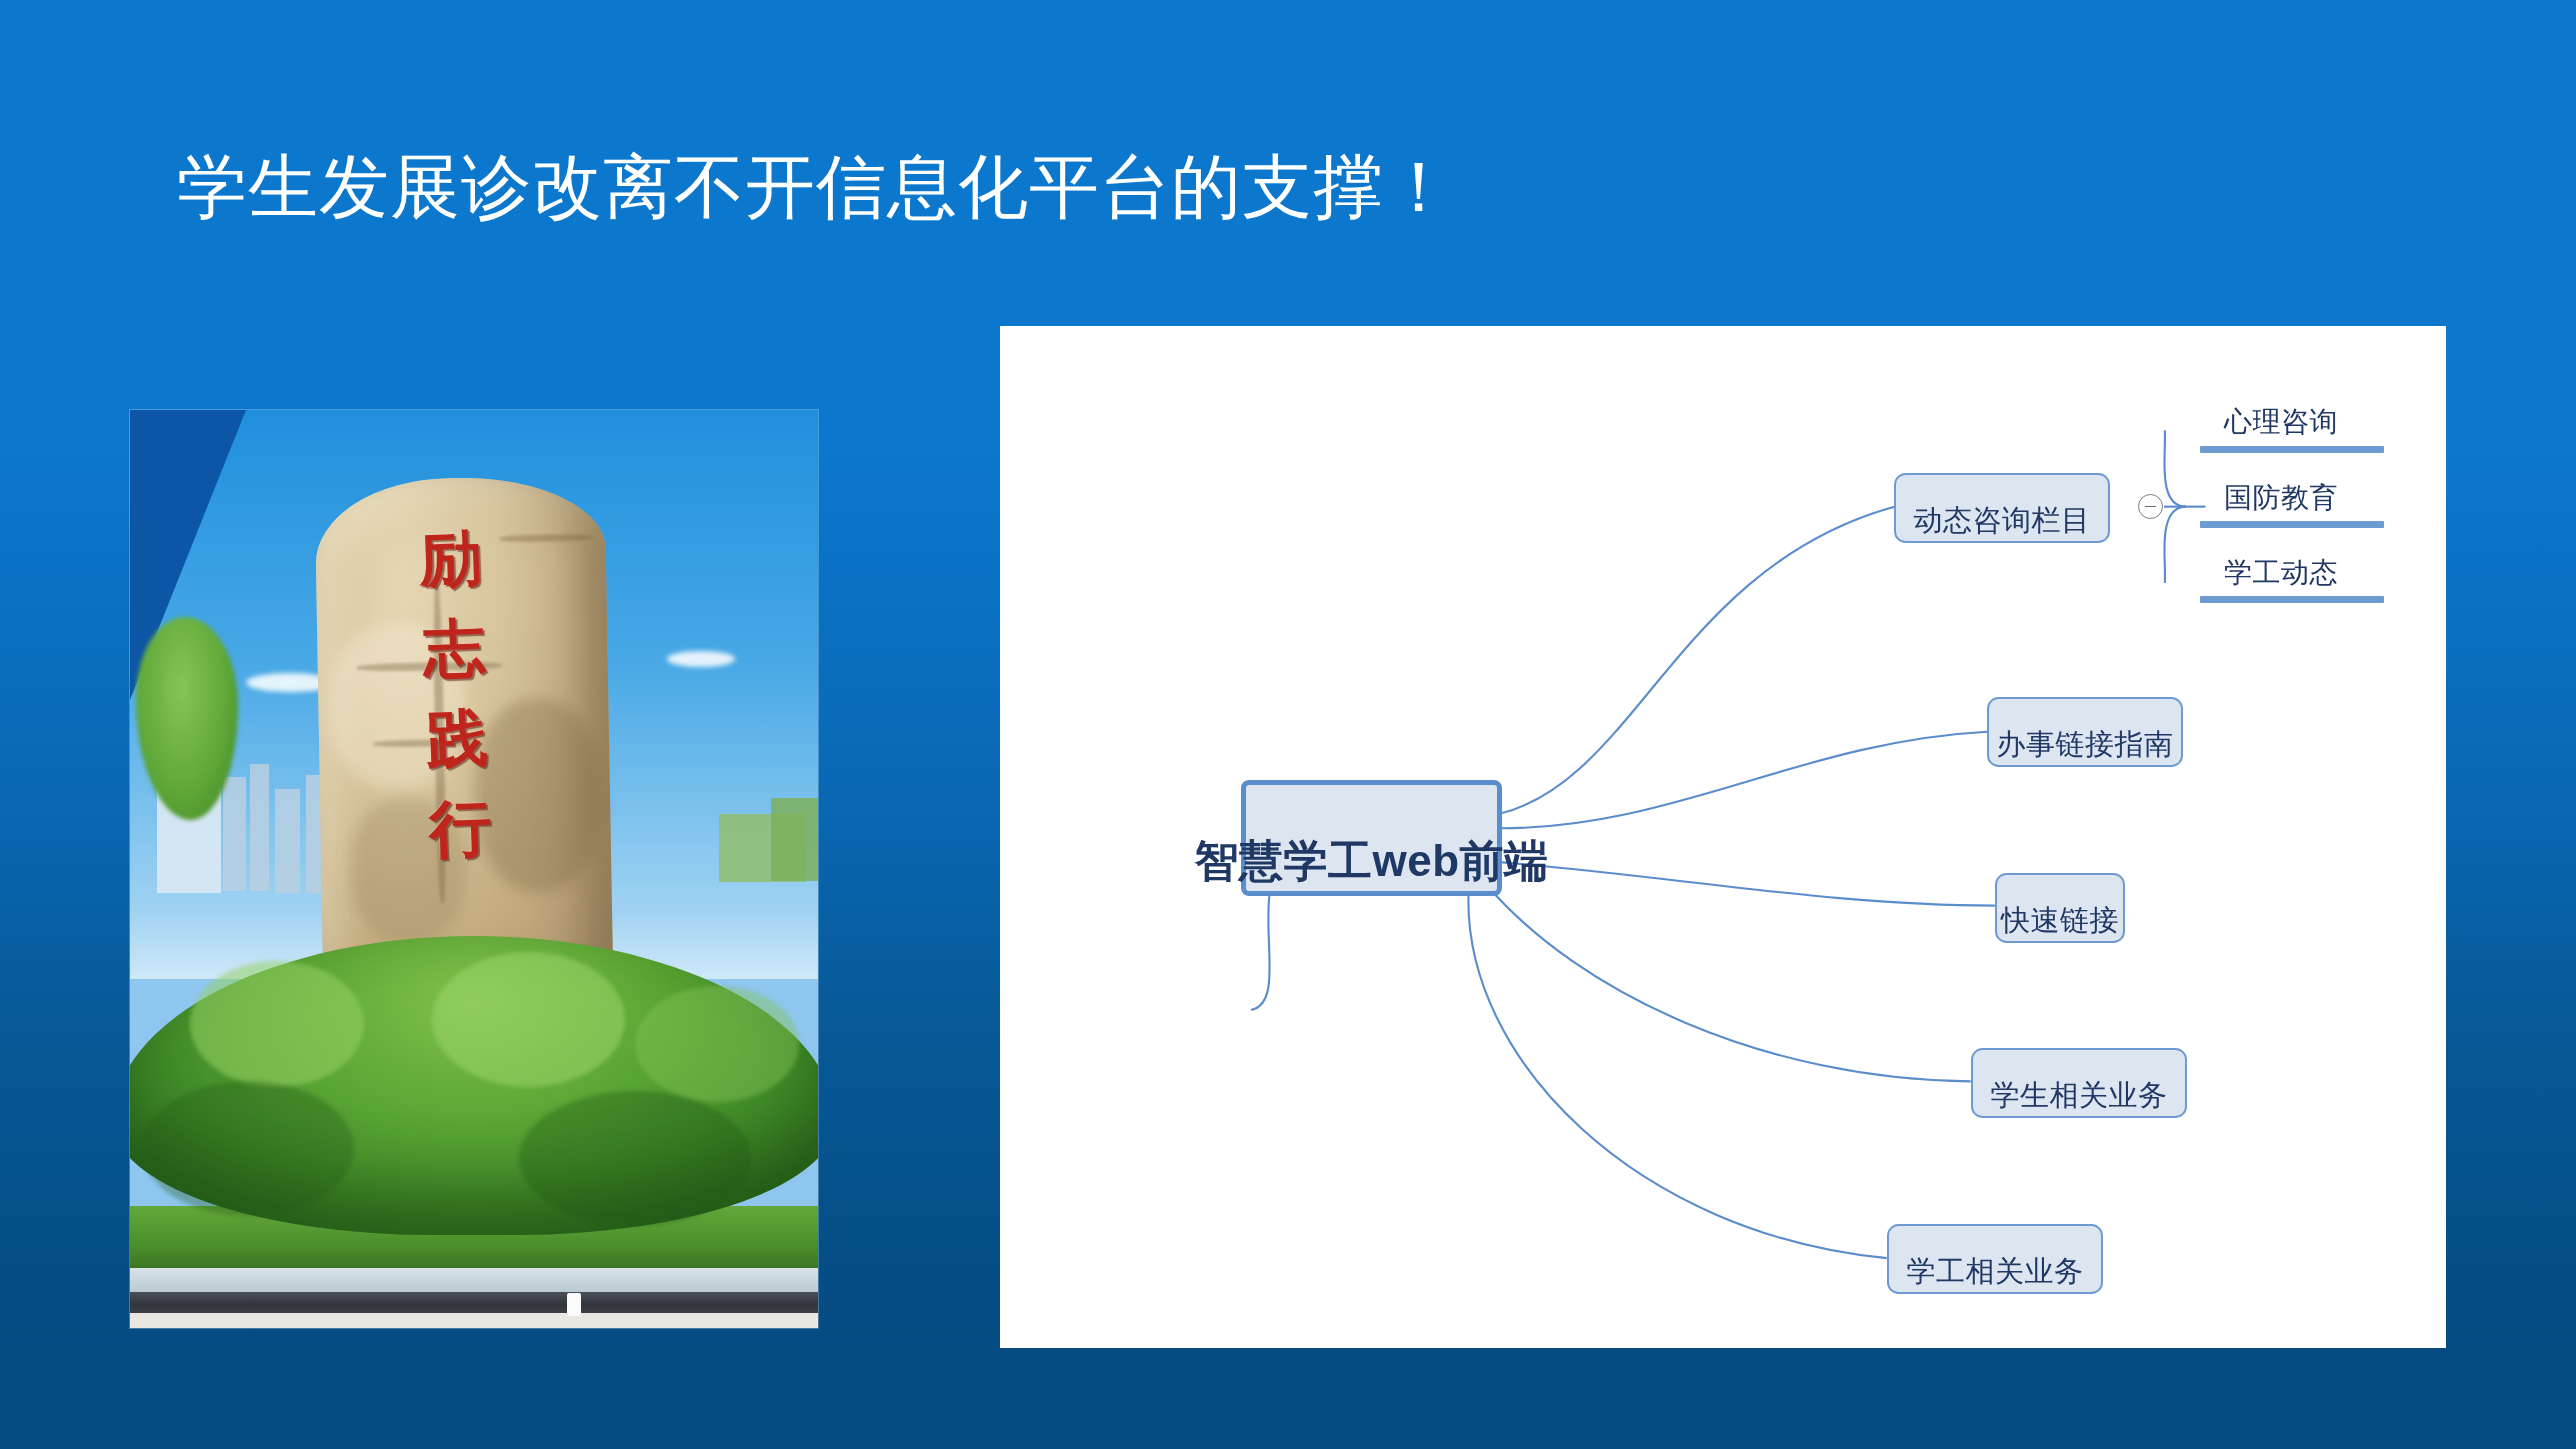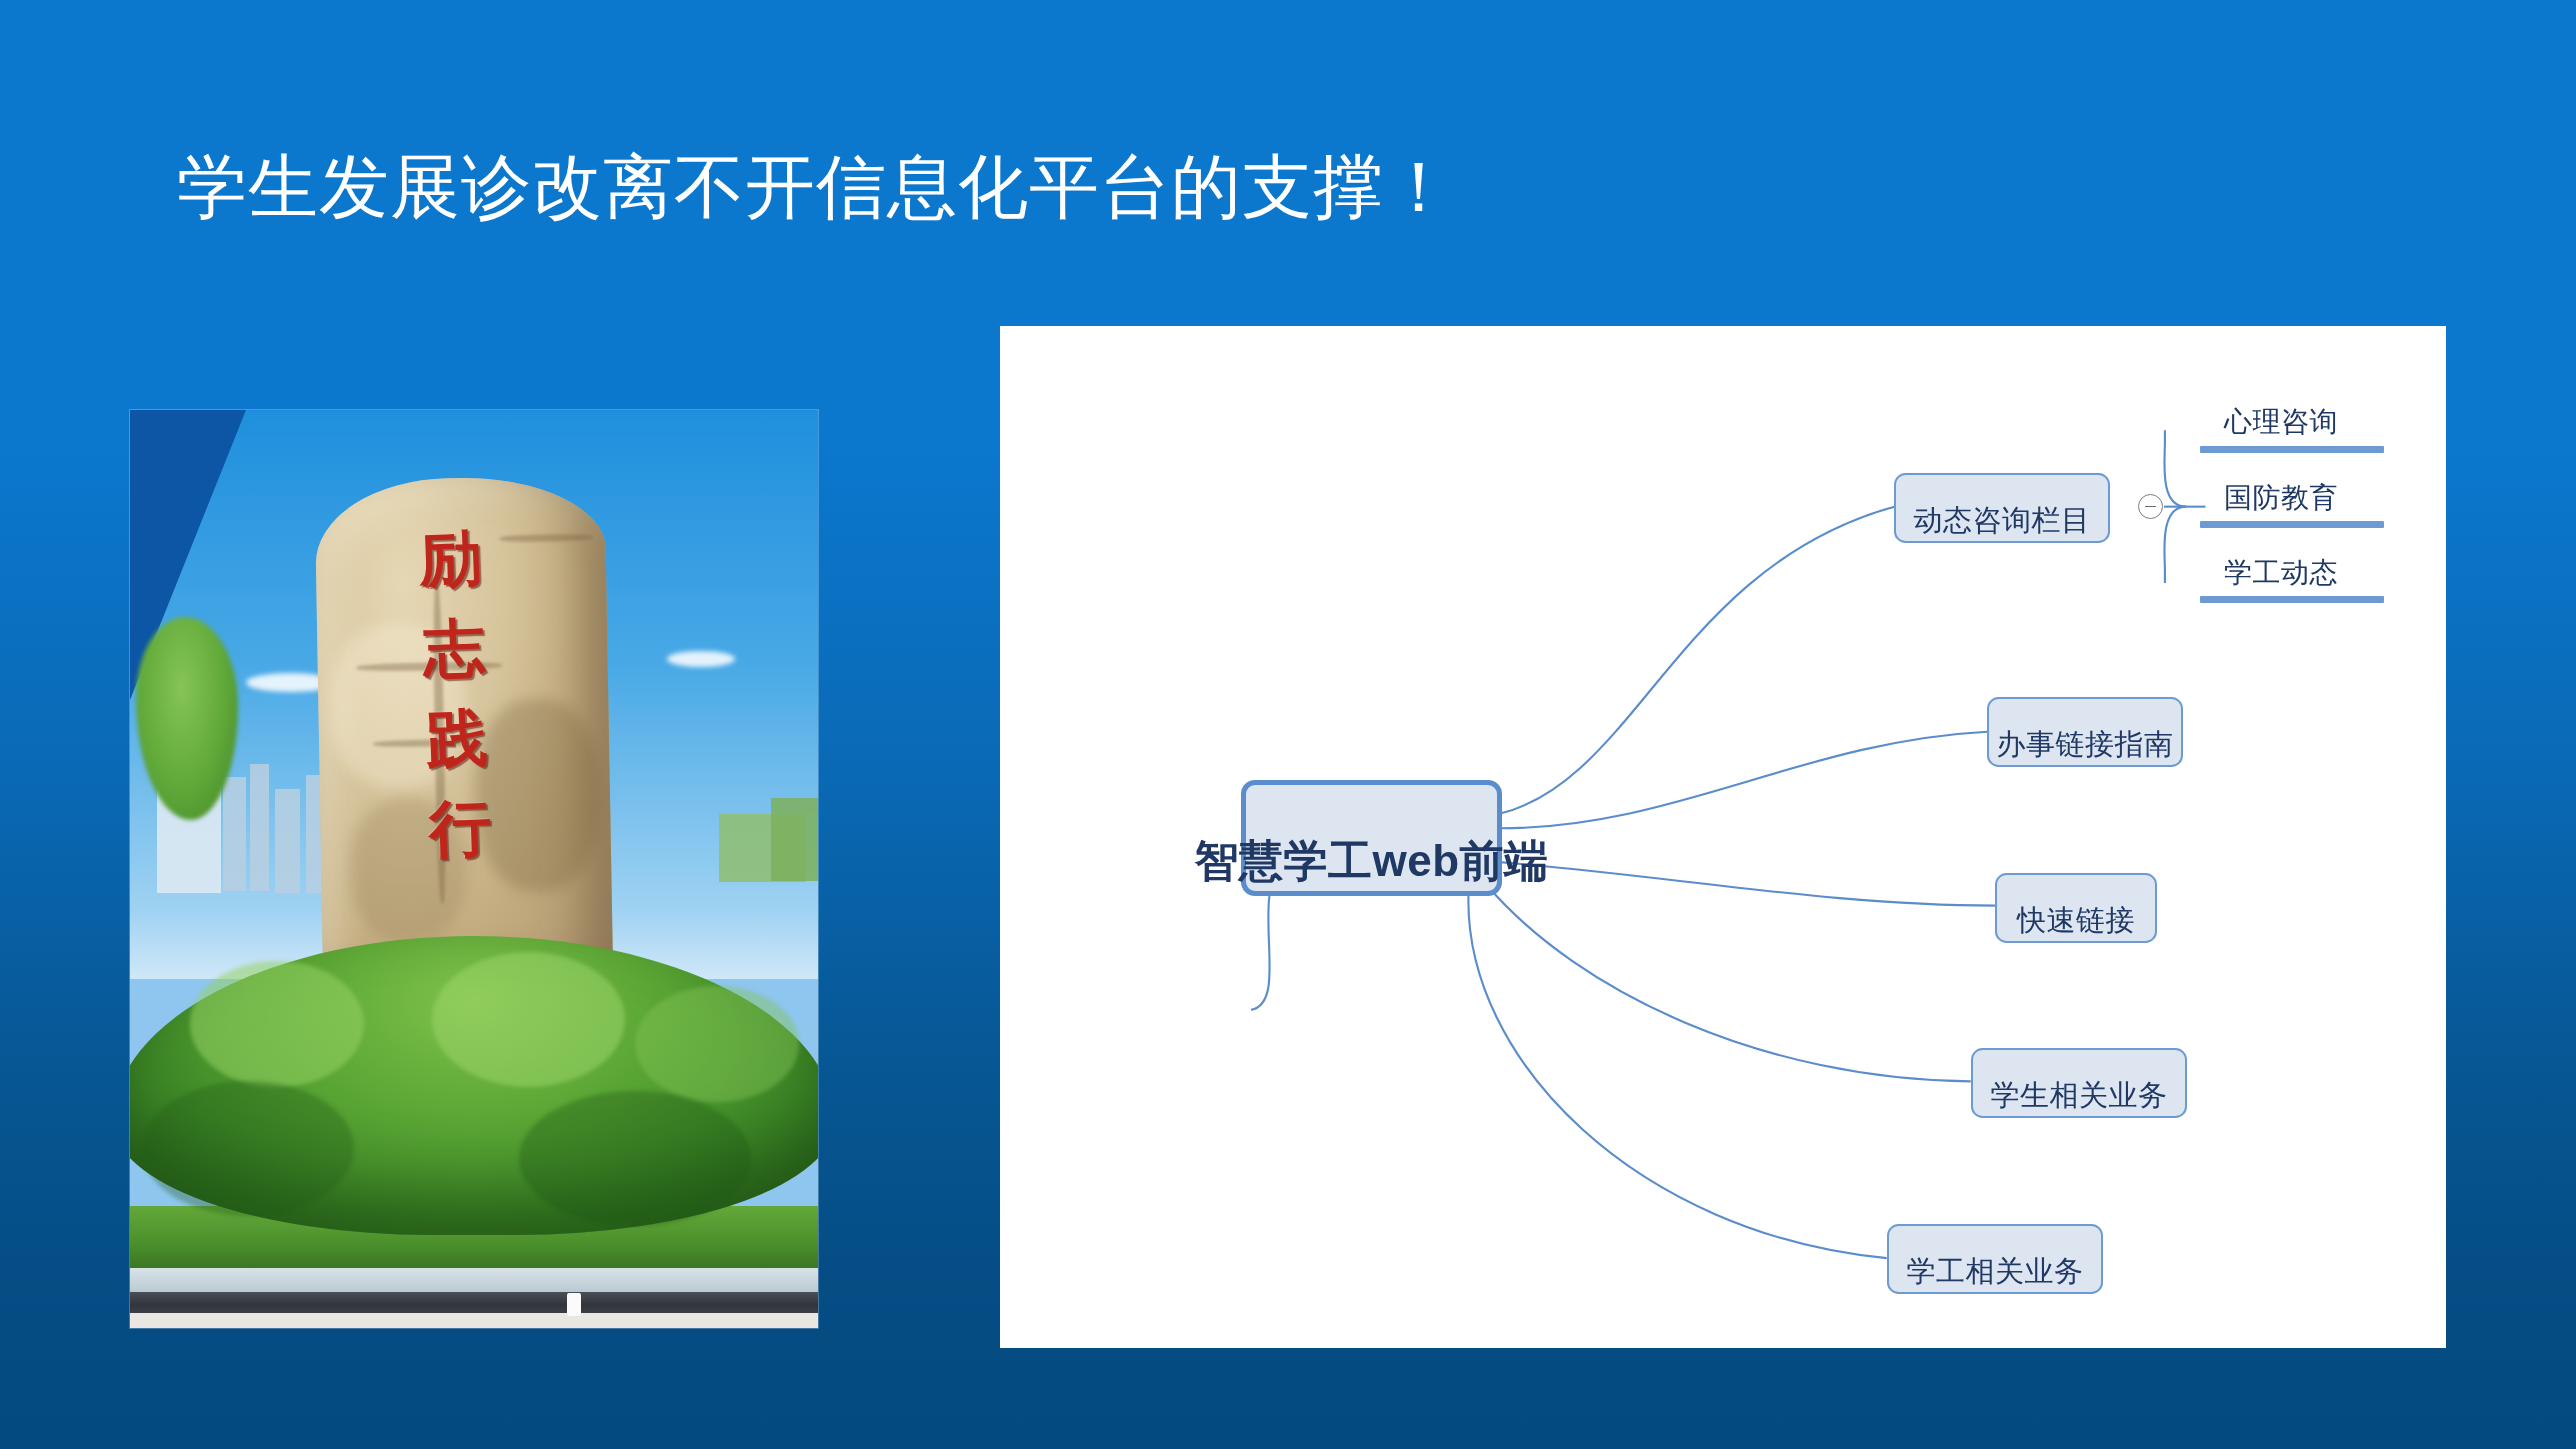--- a/index.html
+++ b/index.html
@@ -197,21 +197,21 @@
     font-size: 29px;
     display: flex;
     align-items: flex-end;
     justify-content: center;
     white-space: nowrap;
     letter-spacing: 0.5px;
   }
   .node.root {
     background: #dde5f1;
     border: 5.8px solid #5b8ccb;
-    border-radius: 14px;
+    border-radius: 8px;
     font-size: 44px;
     font-weight: 700;
     color: #1f3864;
   }
   
   .leaf {
     position: absolute;
     color: #1f3864;
     font-size: 28px;
     white-space: nowrap;
@@ -346,21 +346,21 @@
 
     <div class="leaf" style="left:1200px; top:228px; width:162px;">
       <span>学工动态</span>
     </div>
     <div class="leaf-bar" style="left:1200px; top:270px; width:184px;"></div>
 
     <div class="node" style="left:987px; top:371px; width:196px; height:70px;">
       <span>办事链接指南</span>
     </div>
 
-    <div class="node" style="left:995px; top:547px; width:162px; height:70px;">
+    <div class="node" style="left:995px; top:547px; width:130px; height:70px;">
       <span>快速链接</span>
     </div>
 
     <div class="node" style="left:971px; top:722px; width:216px; height:70px;">
       <span>学生相关业务</span>
     </div>
 
     <div class="node" style="left:887px; top:898px; width:216px; height:70px;">
       <span>学工相关业务</span>
     </div>

